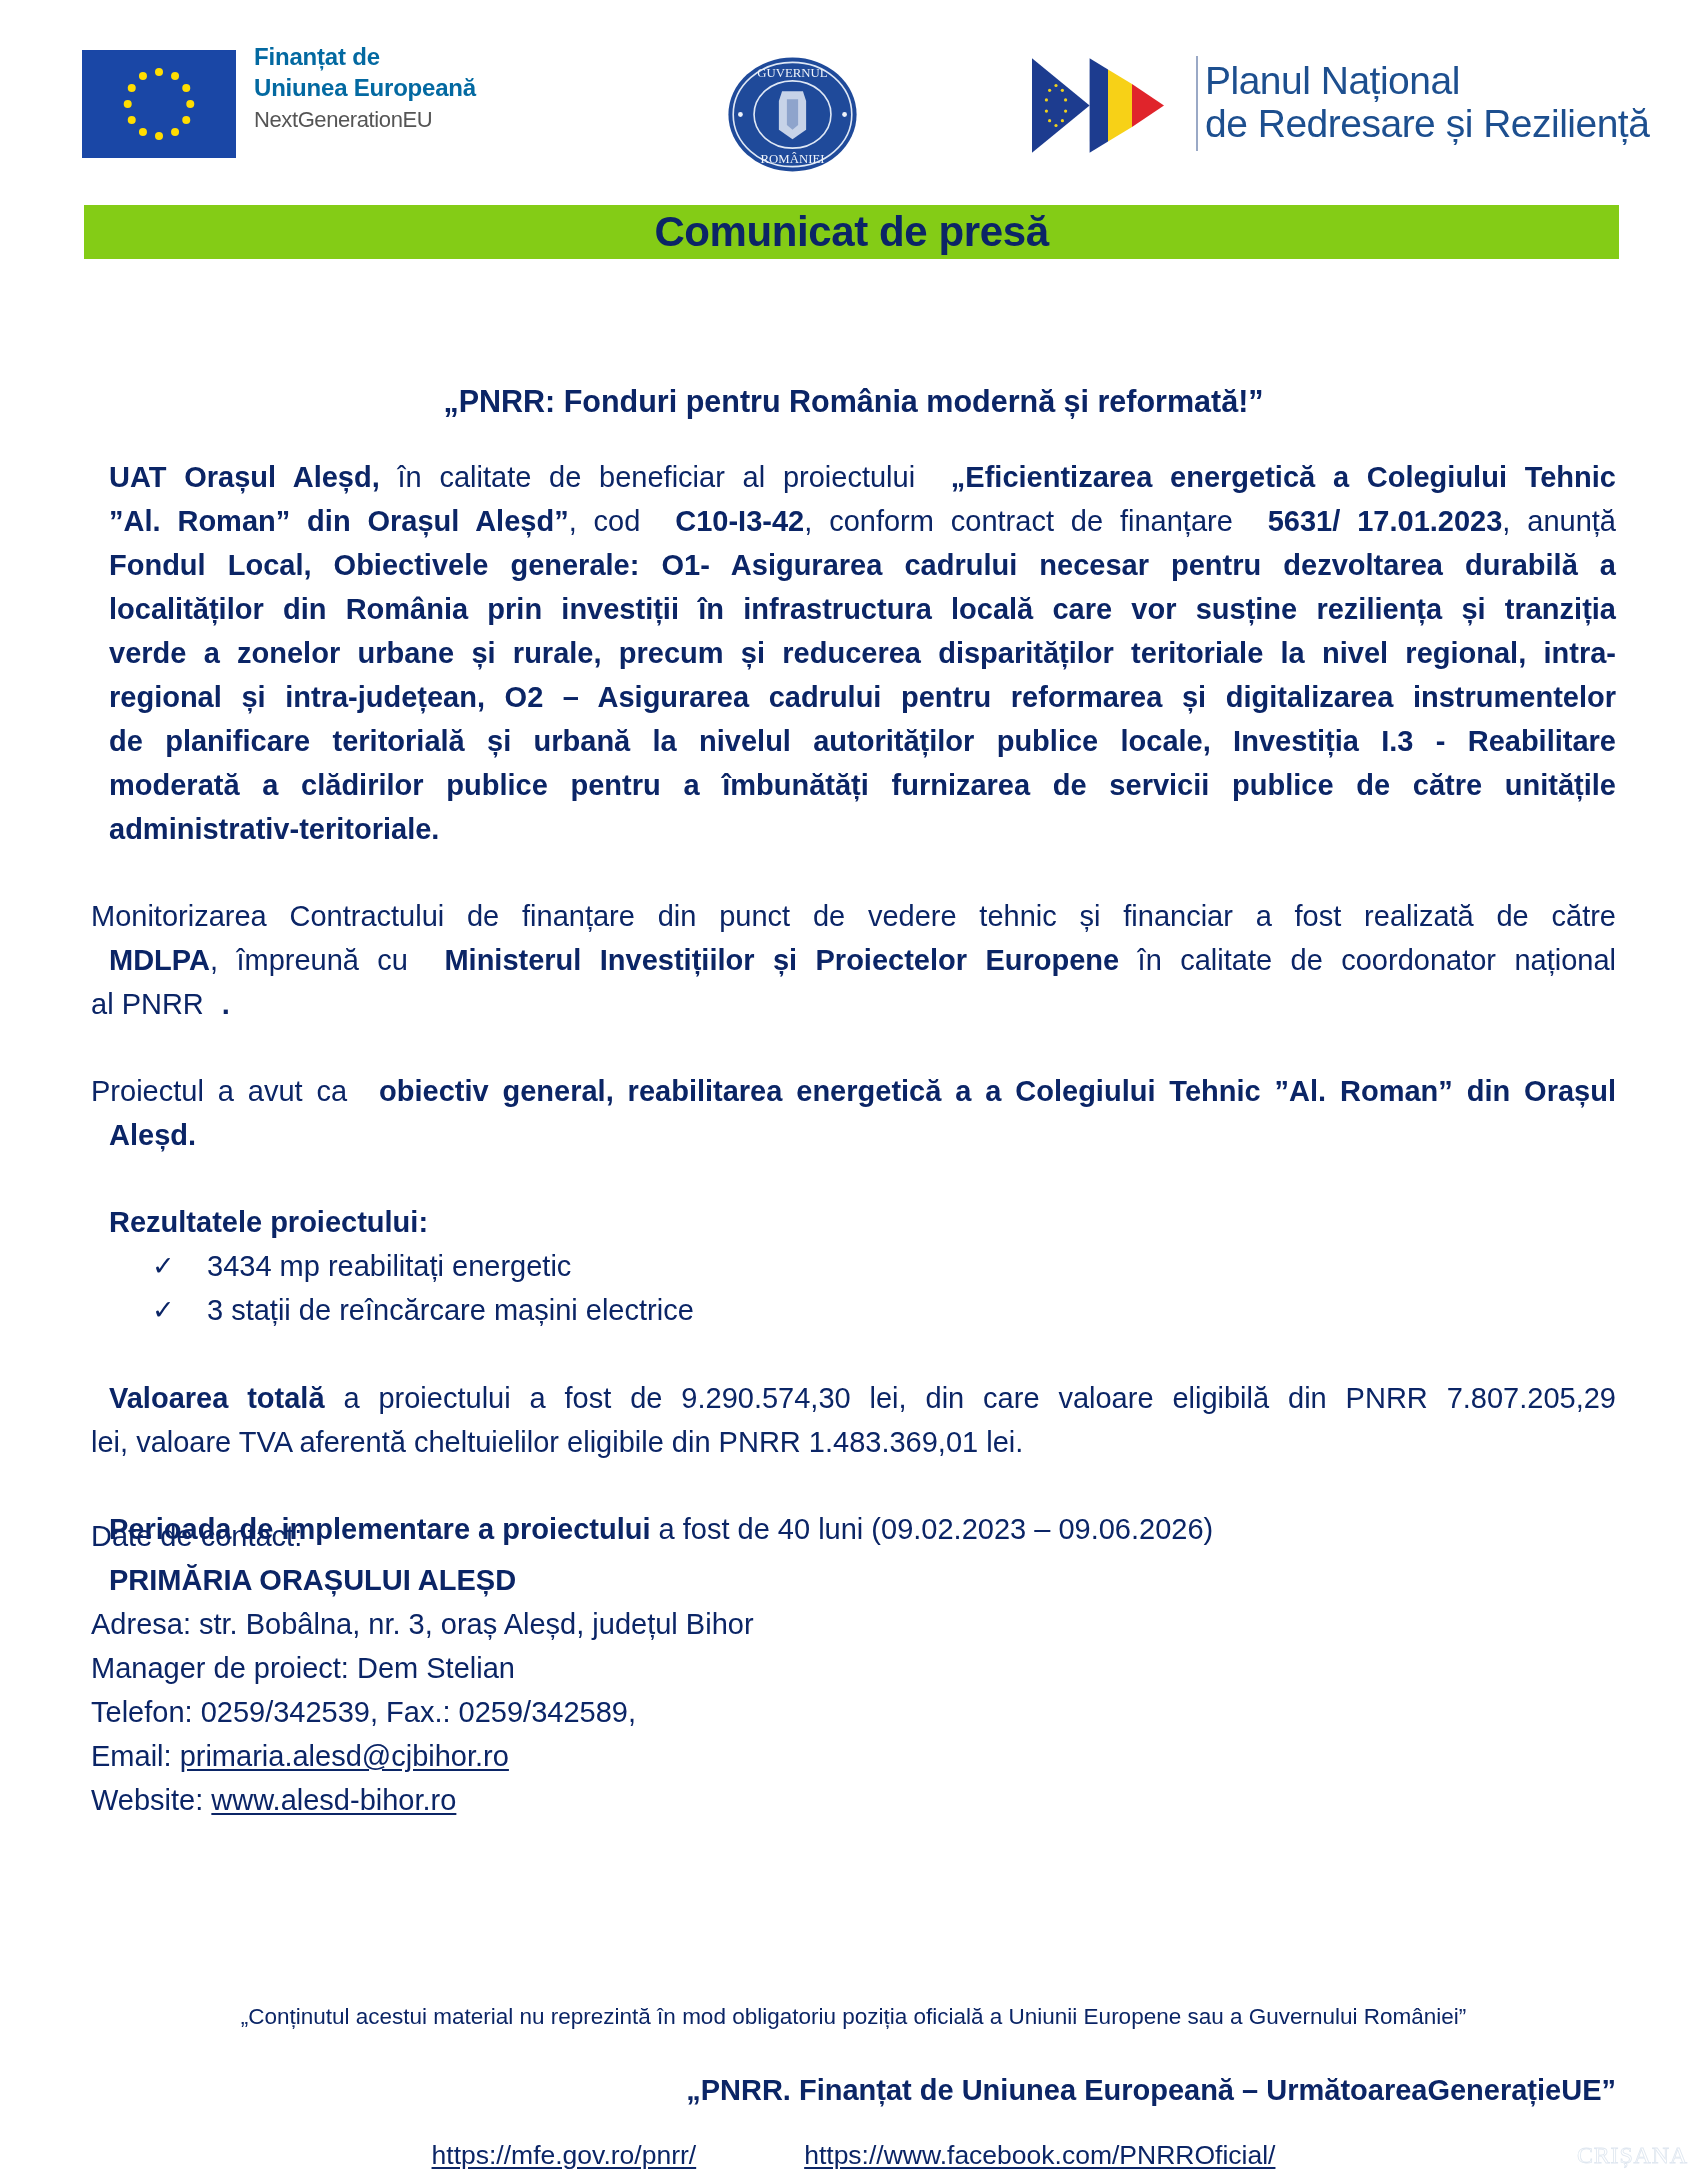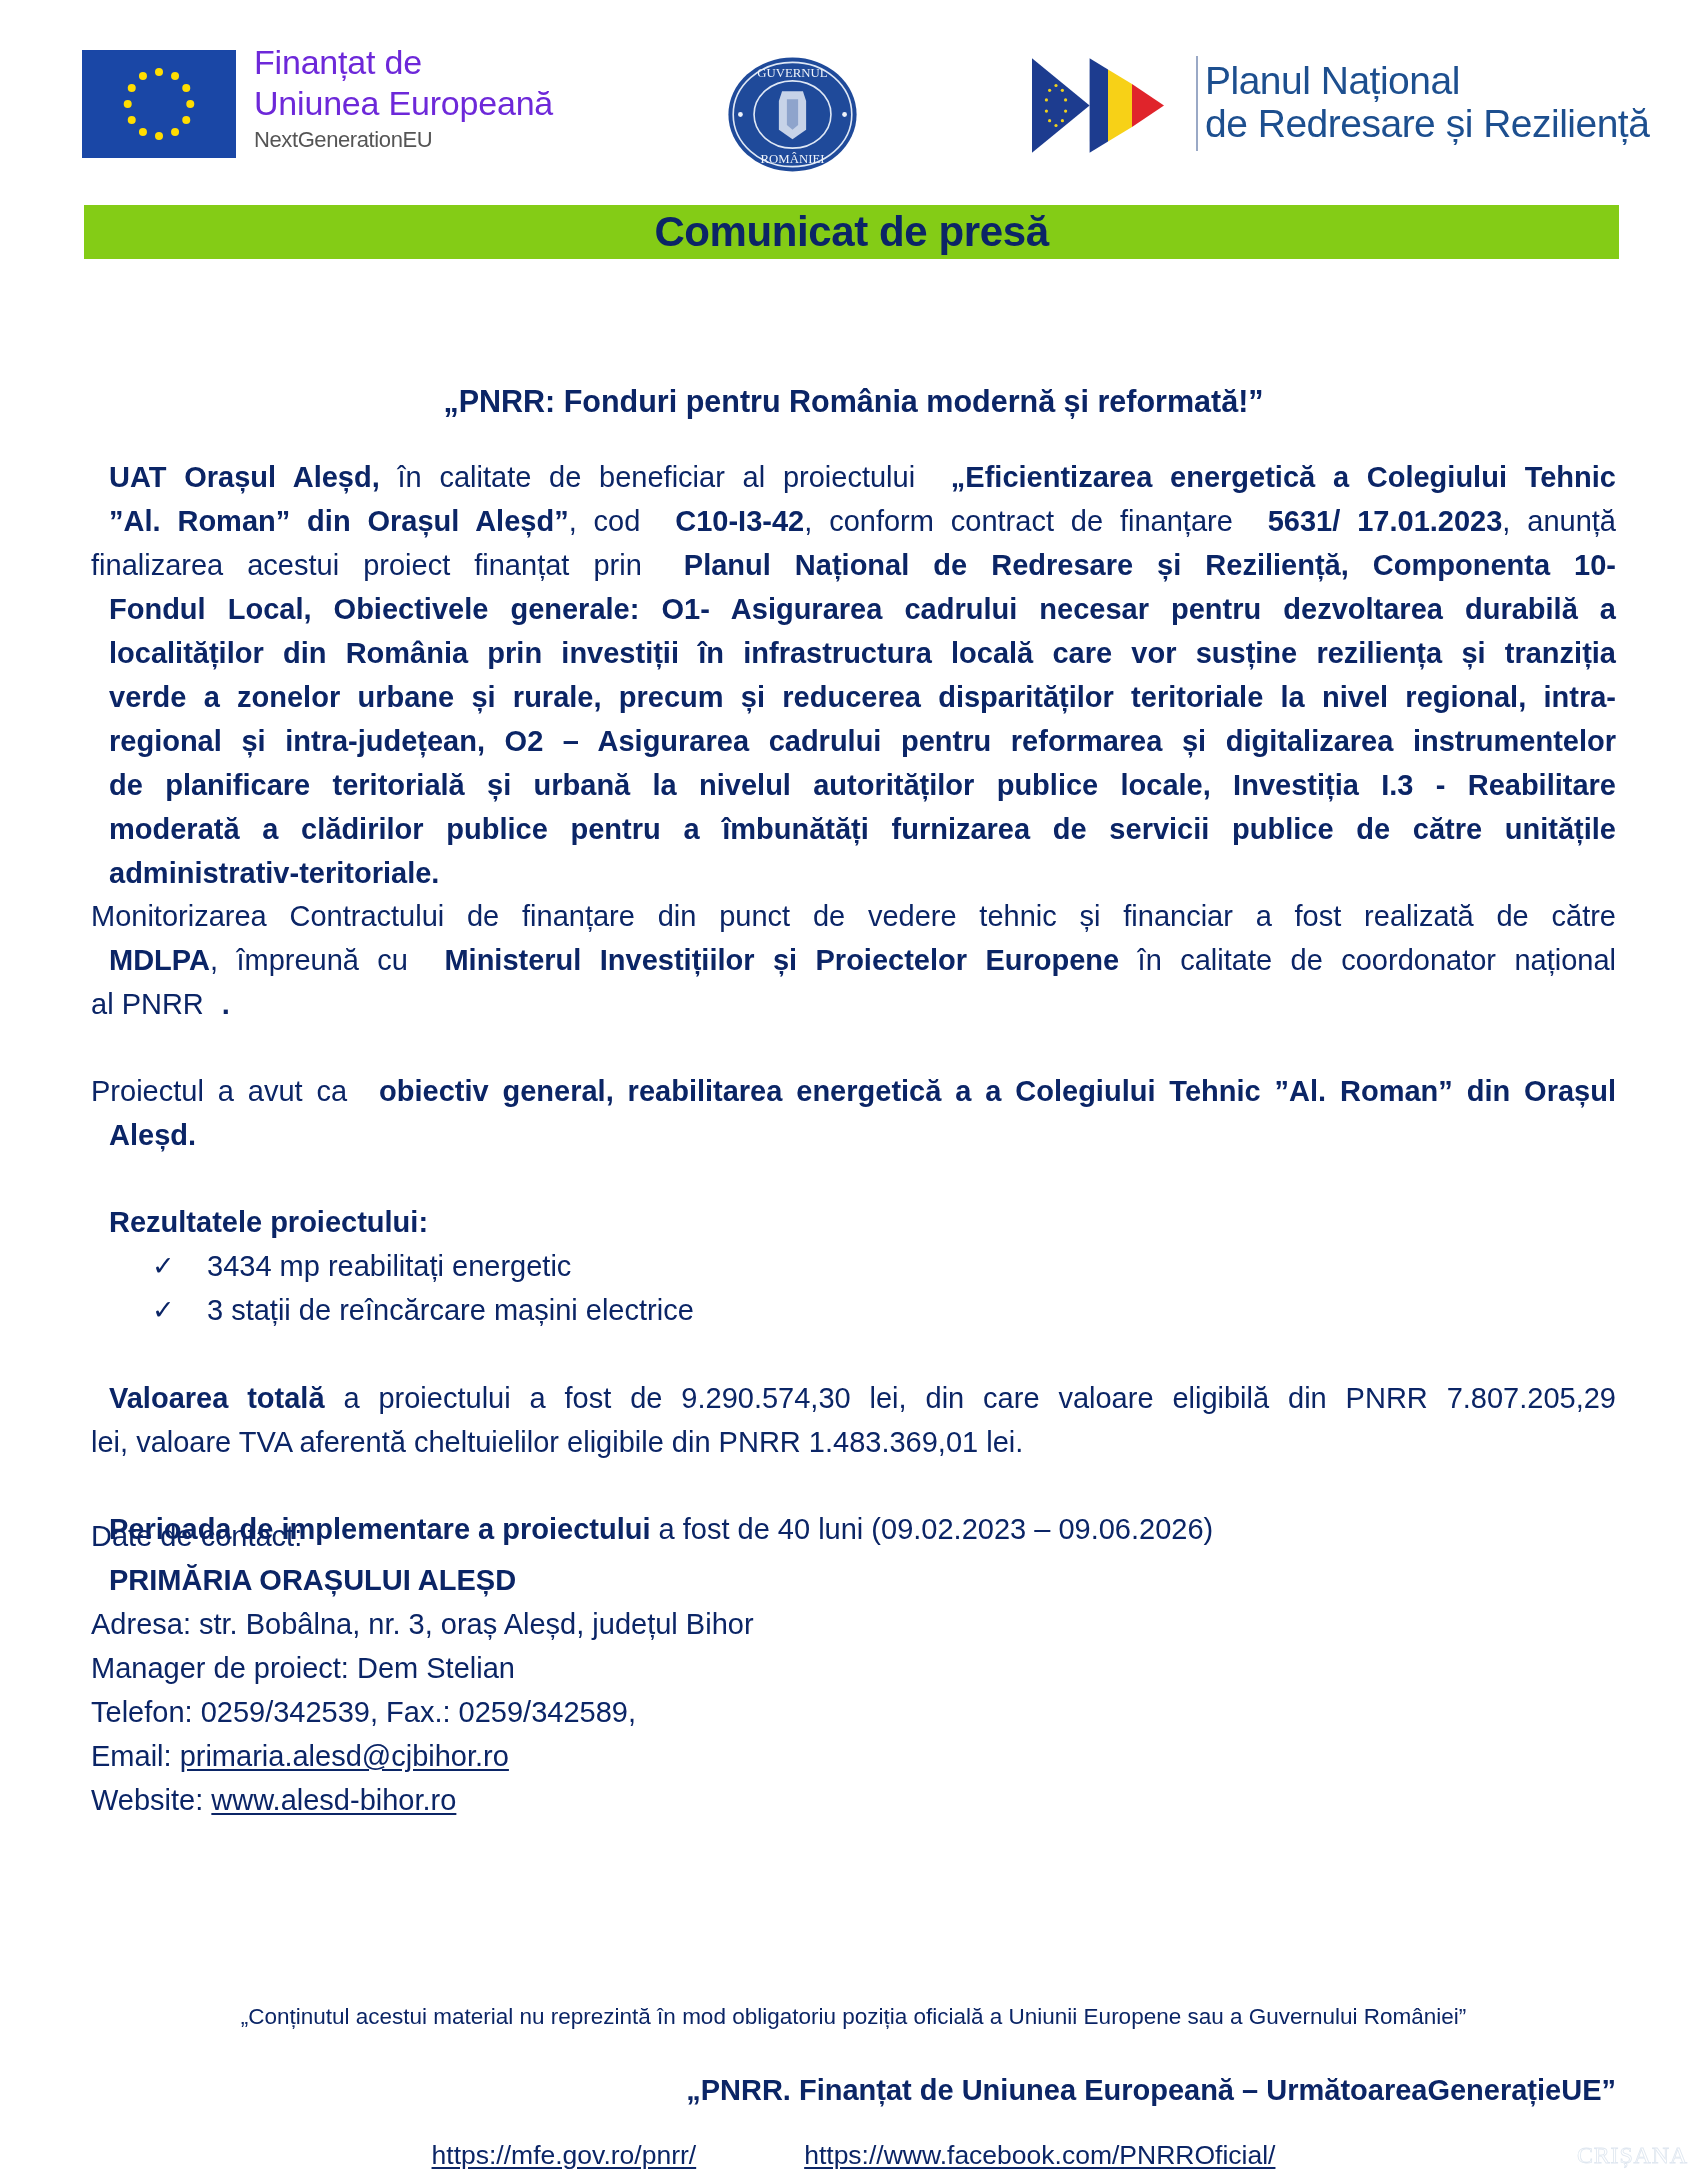--- a/index.html
+++ b/index.html
@@ -4,21 +4,21 @@
 <style>
   html, body { margin: 0; padding: 0; background: #ffffff; }
   body { width: 1705px; height: 2183px; position: relative; overflow: hidden;
          font-family: "Liberation Sans", "DejaVu Sans", sans-serif; color: #0b2566; }
   .abs { position: absolute; }
 
   
   .eu-flag { left: 82px; top: 50px; width: 154px; height: 108px; background: #1a47a6; }
   .eu-flag svg { width: 100%; height: 100%; display: block; }
   .eu-text { left: 254px; top: 43px; line-height: 1; }
-  .eu-text .l1, .eu-text .l2 { font-weight: normal; color: #6d28d9; font-size: 34px; letter-spacing: -0.2px; }
+  .eu-text .l1, .eu-text .l2 { font-weight: bold; color: #0369a1; font-size: 24px; letter-spacing: -0.2px; }
   .eu-text .l1 { margin-top: 1.6px; }
   .eu-text .l2 { margin-top: 7.2px; }
   .eu-text .l3 { color: #555; font-size: 22px; margin-top: 9.6px; letter-spacing: -0.4px; }
 
   .gov-seal { left: 726px; top: 56px; width: 133px; height: 117px; }
   .gov-seal svg { width: 100%; height: 100%; display: block; }
 
   .pnrr-arrows { left: 1032px; top: 58px; width: 156px; height: 95px; }
   .pnrr-arrows svg { width: 100%; height: 100%; display: block; }
   .pnrr-divider { left: 1196px; top: 56px; width: 2.4px; height: 95px; background: #9aa9c6; }
@@ -128,21 +128,20 @@
 
 <div class="abs title-band">
   <span>Comunicat de presă</span>
 </div>
 
 <div class="abs subtitle">„PNRR: Fonduri pentru România modernă și reformată!”</div>
 
 <div class="abs body-block justify p1">
     <span class="jl"><b>UAT Orașul Aleșd,</b><span> în calitate de beneficiar al proiectului </span><b>„Eficientizarea energetică a Colegiului Tehnic</b></span>
     <span class="jl"><b>”Al. Roman” din Orașul Aleșd”</b><span>, cod </span><b>C10-I3-42</b><span>, conform contract de finanțare </span><b>5631/ 17.01.2023</b><span>, anunță</span></span>
-    <span class="jl"><span>finalizarea acestui proiect finanțat prin </span><b>Planul Național de Redresare și Reziliență, Componenta 10-</b></span>
     <span class="jl"><b>Fondul Local, Obiectivele generale: O1- Asigurarea cadrului necesar pentru dezvoltarea durabilă a</b></span>
     <span class="jl"><b>localităților din România prin investiții în infrastructura locală care vor susține reziliența și tranziția</b></span>
     <span class="jl"><b>verde a zonelor urbane și rurale, precum și reducerea disparităților teritoriale la nivel regional, intra-</b></span>
     <span class="jl"><b>regional și intra-județean, O2 – Asigurarea cadrului pentru reformarea și digitalizarea instrumentelor</b></span>
     <span class="jl"><b>de planificare teritorială și urbană la nivelul autorităților publice locale, Investiția I.3 -  Reabilitare</b></span>
     <span class="jl"><b>moderată a clădirilor publice pentru a îmbunătăți furnizarea de servicii publice de către unitățile</b></span>
     <span class="jl-last"><b>administrativ-teritoriale.</b></span>
   </div>
 
 <div class="abs body-block justify p2">

